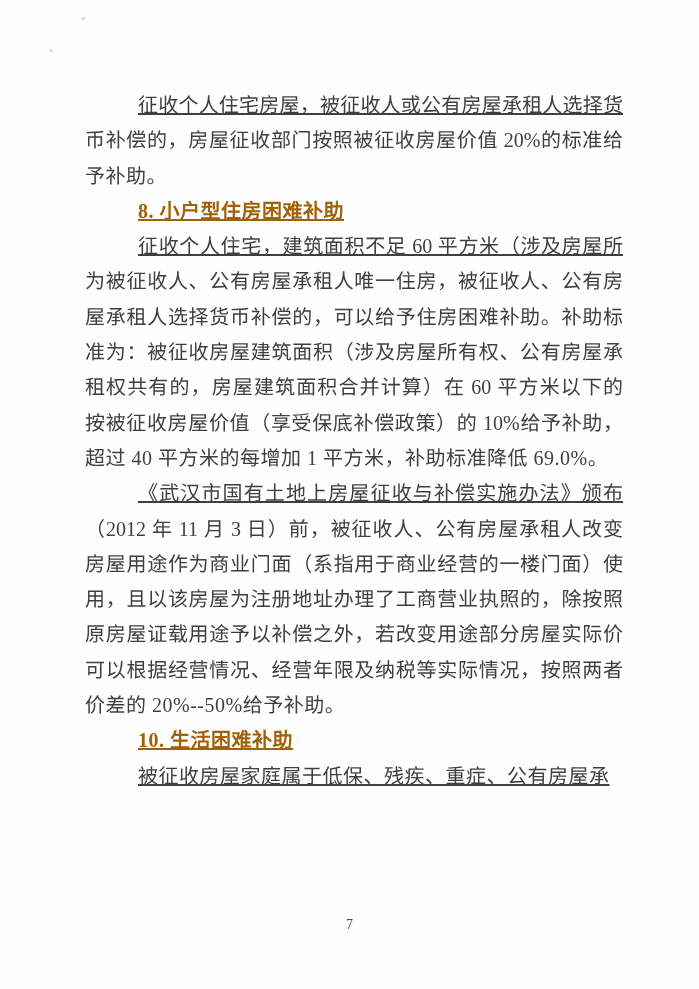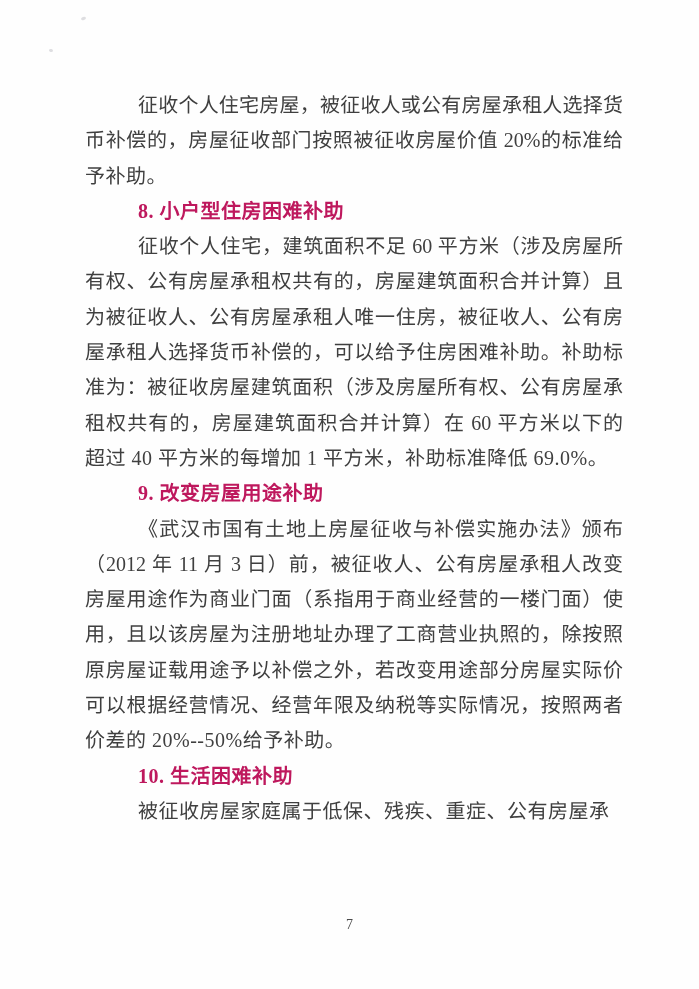--- a/index.html
+++ b/index.html
@@ -32,24 +32,25 @@
   }
   .line.justify {
     white-space: normal;
     text-align: justify;
     text-align-last: justify;
     text-justify: distribute;
     letter-spacing: 0;
   }
   .line.indent {
     text-indent: 53px;
+    text-decoration: underline;
   }
   .line.heading {
     font-weight: bold;
-    color: #be185d;
+    color: #a16207;
   }
   .footer {
     position: absolute;
     left: 0;
     top: 917px;
     width: 699px;
     text-align: center;
     font-size: 14px;
     color: #4a4a4a;
   }
@@ -68,27 +69,26 @@
 <div class="page">
   <div class="speck s1"></div>
   <div class="speck s2"></div>
 
   <div class="content" id="content" style="color: rgb(63, 63, 63);">
       <div class="line indent justify">征收个人住宅房屋，被征收人或公有房屋承租人选择货</div>
       <div class="line justify">币补偿的，房屋征收部门按照被征收房屋价值 20%的标准给</div>
       <div class="line">予补助。</div>
       <div class="line heading indent">8. 小户型住房困难补助</div>
       <div class="line indent justify">征收个人住宅，建筑面积不足 60 平方米（涉及房屋所</div>
-      <div class="line justify">有权、公有房屋承租权共有的，房屋建筑面积合并计算）且</div>
       <div class="line justify">为被征收人、公有房屋承租人唯一住房，被征收人、公有房</div>
       <div class="line justify">屋承租人选择货币补偿的，可以给予住房困难补助。补助标</div>
       <div class="line justify">准为：被征收房屋建筑面积（涉及房屋所有权、公有房屋承</div>
       <div class="line justify">租权共有的，房屋建筑面积合并计算）在 60 平方米以下的</div>
+      <div class="line justify">按被征收房屋价值（享受保底补偿政策）的 10%给予补助，</div>
       <div class="line">超过 40 平方米的每增加 1 平方米，补助标准降低 69.0%。</div>
-      <div class="line heading indent">9. 改变房屋用途补助</div>
       <div class="line indent justify">《武汉市国有土地上房屋征收与补偿实施办法》颁布</div>
       <div class="line justify">（2012 年 11 月 3 日）前，被征收人、公有房屋承租人改变</div>
       <div class="line justify">房屋用途作为商业门面（系指用于商业经营的一楼门面）使</div>
       <div class="line justify">用，且以该房屋为注册地址办理了工商营业执照的，除按照</div>
       <div class="line justify">原房屋证载用途予以补偿之外，若改变用途部分房屋实际价</div>
       <div class="line justify">可以根据经营情况、经营年限及纳税等实际情况，按照两者</div>
       <div class="line">价差的 20%--50%给予补助。</div>
       <div class="line heading indent">10. 生活困难补助</div>
       <div class="line indent">被征收房屋家庭属于低保、残疾、重症、公有房屋承</div>
     </div>

